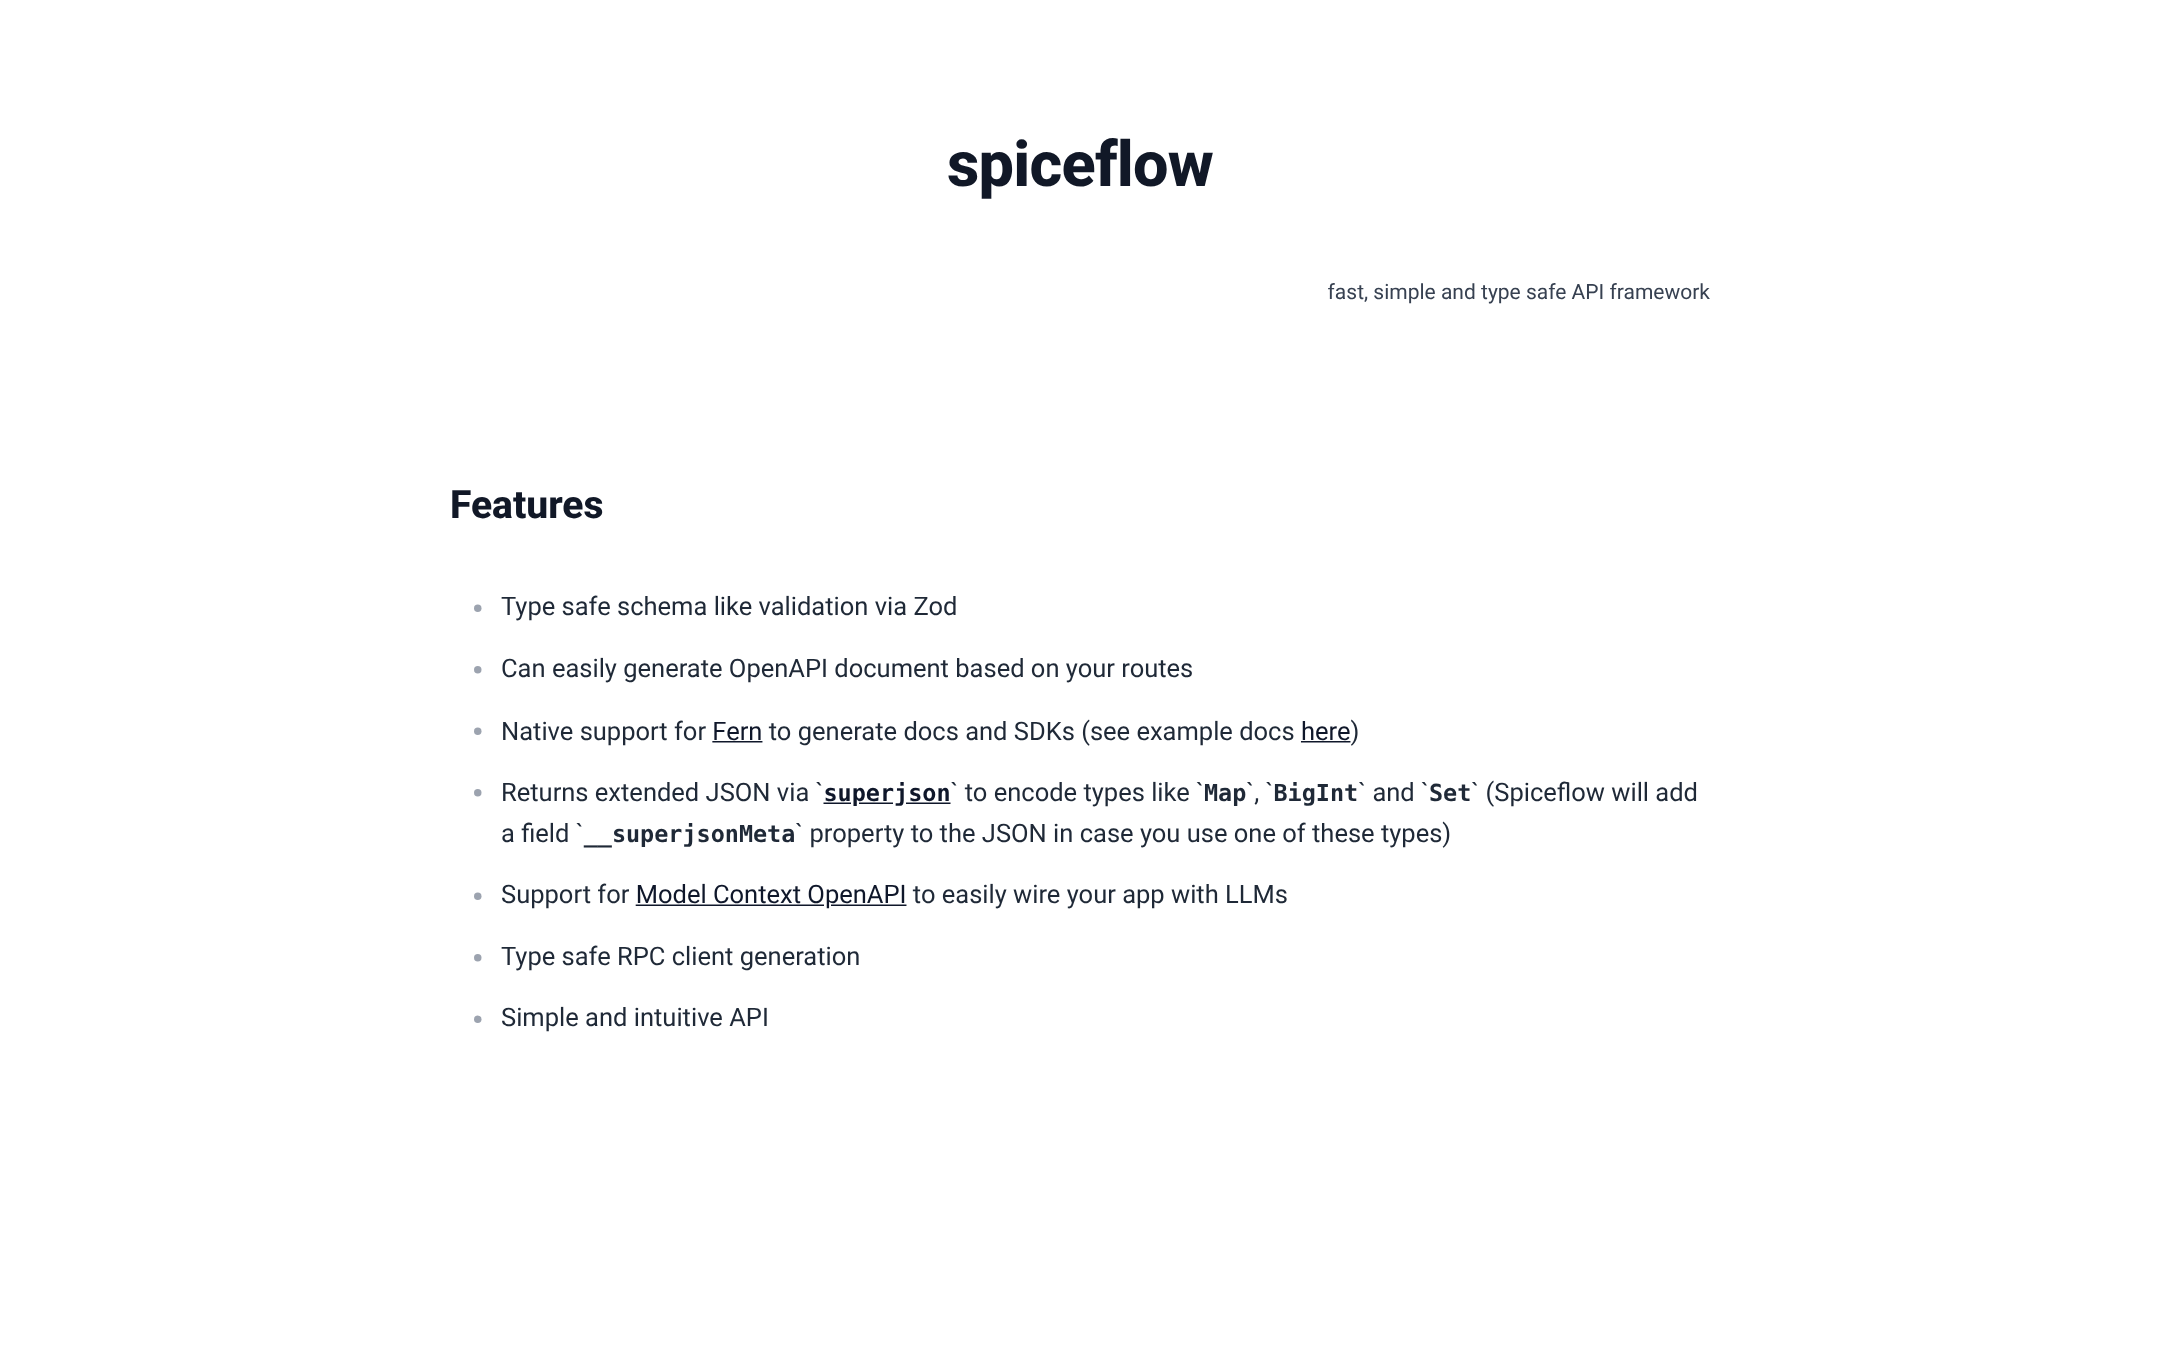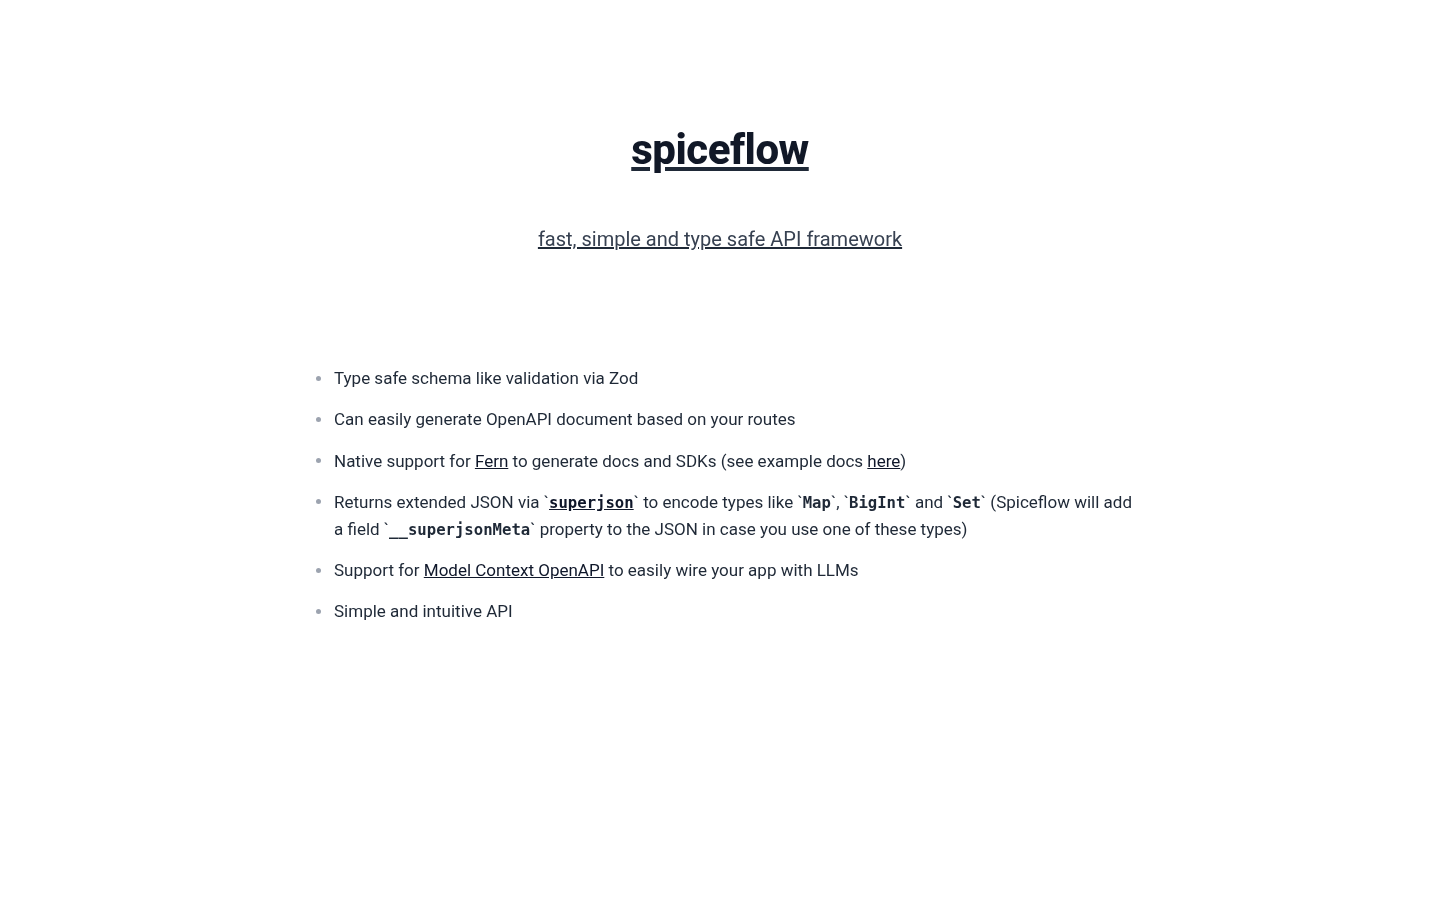--- a/index.html
+++ b/index.html
@@ -12,35 +12,35 @@
     font-size: 17px;
     line-height: 1.6;
   }
   .page {
     width: 880px;
     margin: 0 auto;
     padding: 0 20px 60px 20px;
   }
   .hero {
     text-align: center;
-    padding-top: 116px;
+    padding-top: 77px;
     padding-bottom: 110px;
-    text-decoration: underline;
   }
   .hero h1 {
     font-size: 42px;
     font-weight: 800;
     margin: 0 0 40px 0;
     letter-spacing: -0.5px;
     color: #111827;
   }
   .hero p.tag {
-    font-size: 20px;
+    font-size: 14px;
     color: #374151;
     margin: 0;
+    text-align: right;
   }
   p.intro {
     font-size: 17px;
     color: #1f2937;
     max-width: 680px;
     margin: 0 0 70px 0;
   }
   h2.section {
     font-size: 26px;
     font-weight: 800;
@@ -85,30 +85,32 @@
 <body>
 
 <div class="page">
 
   <div class="hero">
     <h1>spiceflow</h1>
     <p class="tag">fast, simple and type safe API framework</p>
   </div>
 
 
+  <h2 class="section">Features</h2>
 
   <ul class="features">
     <li>Type safe schema like validation via Zod</li>
     <li>Can easily generate OpenAPI document based on your routes</li>
     <li>
       <span>Native support for </span><a href="#" class="inline">Fern</a><span> to generate docs and SDKs (see example docs </span><a href="#" class="inline">here</a><span>)</span>
     </li>
     <li>
       <span>Returns extended JSON via </span><span>`</span><a href="#" class="inline"><code class="inline">superjson</code></a><span>`</span><span> to encode types like </span><span>`</span><code class="inline">Map</code><span>`</span><span>, </span><span>`</span><code class="inline">BigInt</code><span>`</span><span> and </span><span>`</span><code class="inline">Set</code><span>`</span><span> (Spiceflow will add a field </span><span>`</span><code class="inline">__superjsonMeta</code><span>`</span><span> property to the JSON in case you use one of these types)</span>
     </li>
     <li>
       <span>Support for </span><a href="#" class="inline">Model Context OpenAPI</a><span> to easily wire your app with LLMs</span>
     </li>
+    <li>Type safe RPC client generation</li>
     <li>Simple and intuitive API</li>
 
   </ul>
 
 </div>
 
 </body></html>

